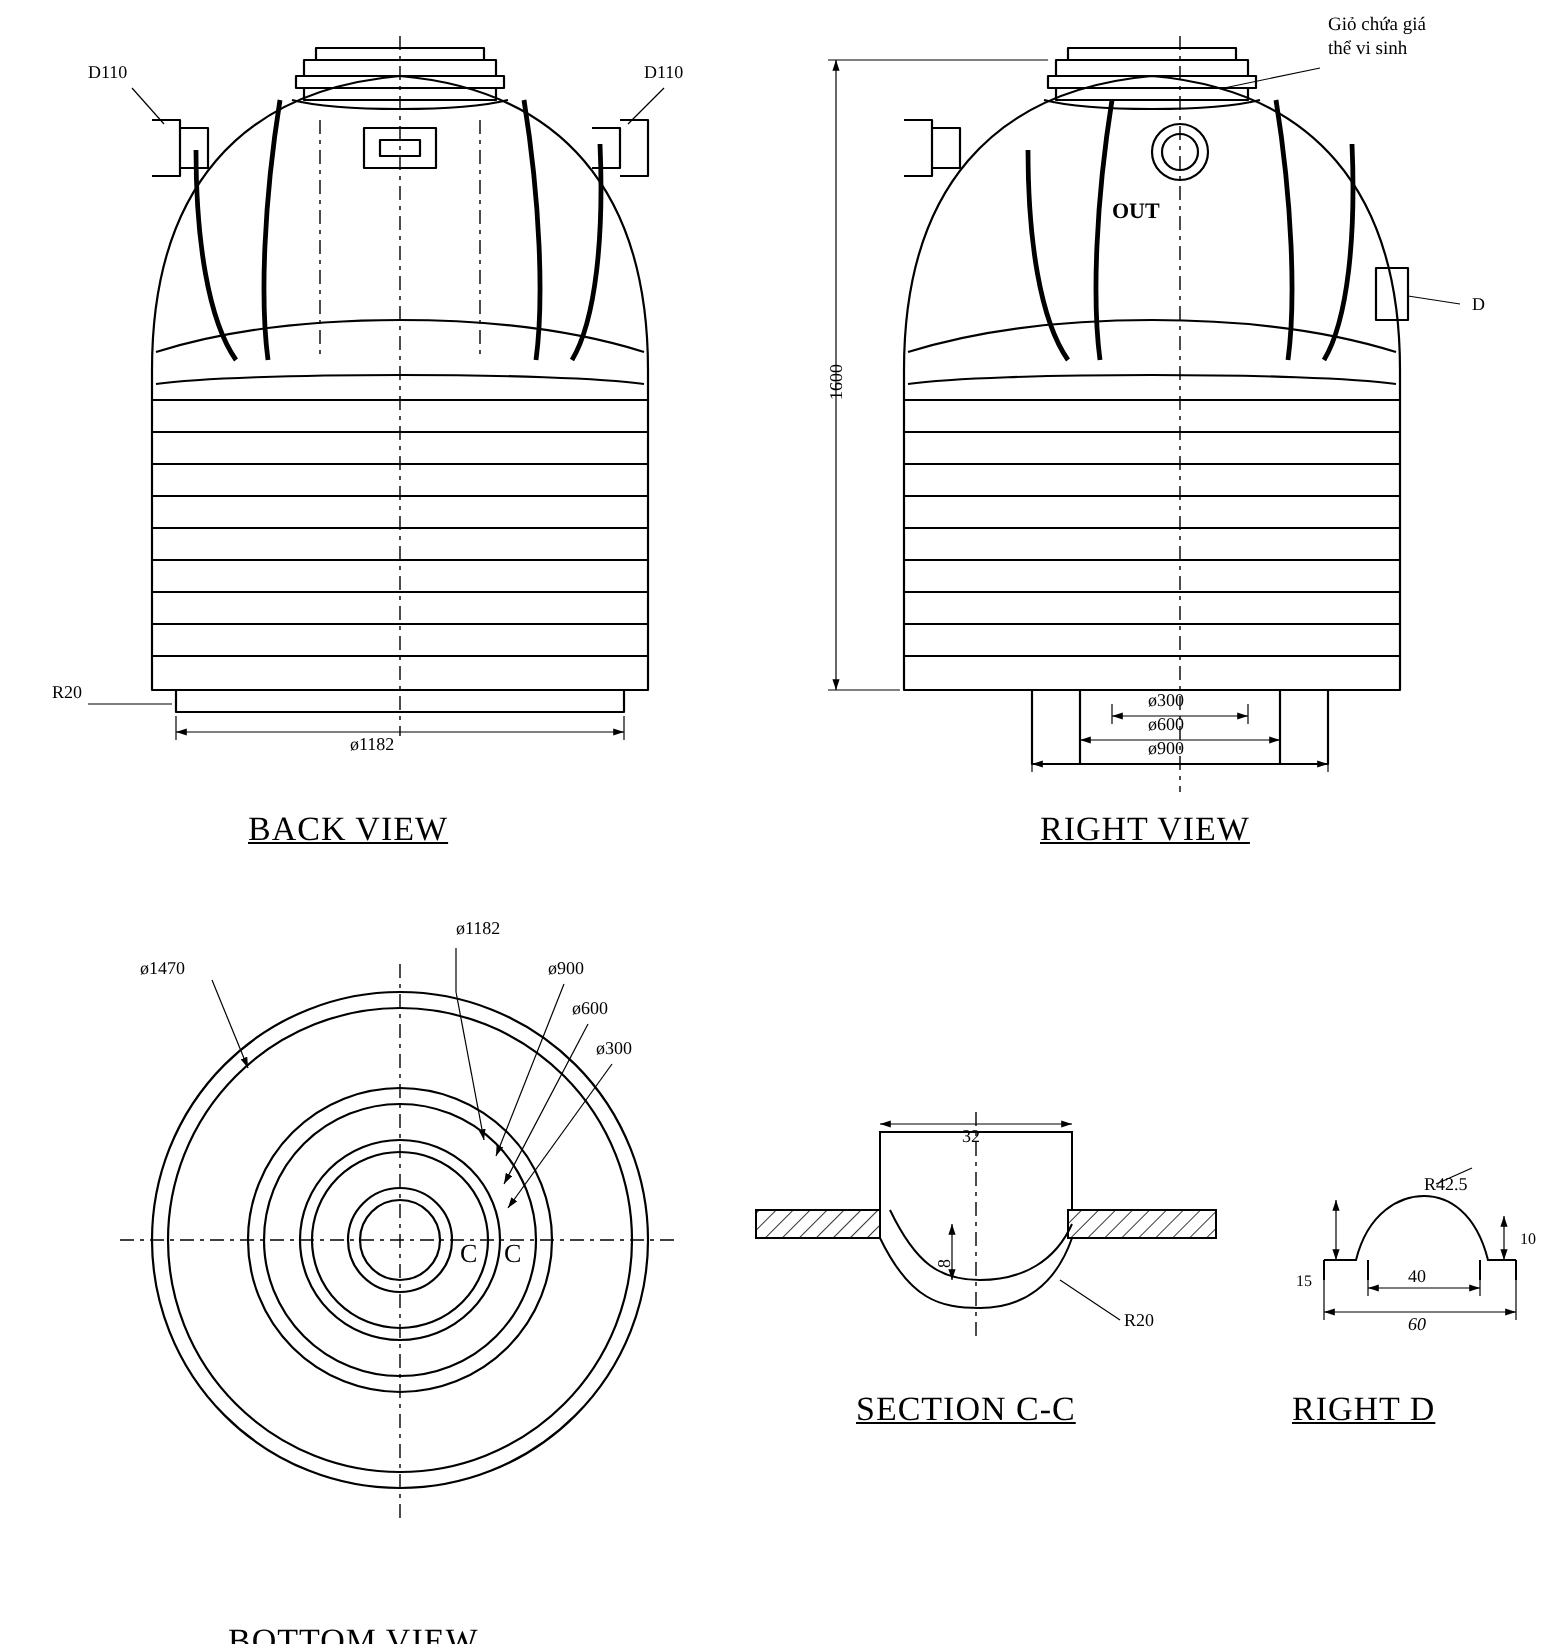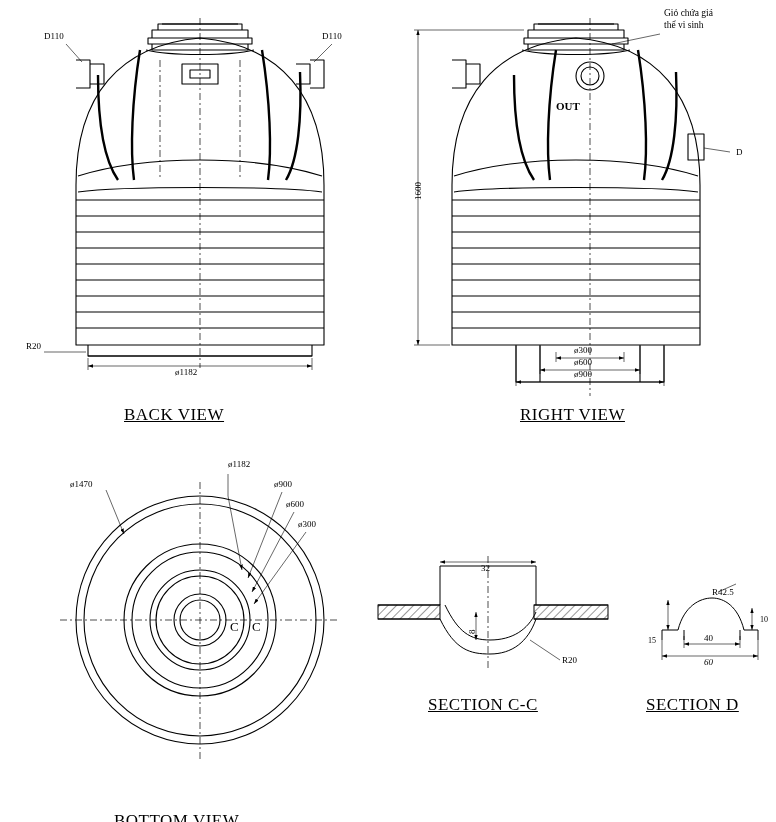--- a/index.html
+++ b/index.html
@@ -299,15 +299,15 @@
   <div class="lbl dim" style="left:481px; top:548px;margin-top:16px;">32</div>
   <div class="lbl dim rot90" style="left:468px; top:634px;">8</div>
   <div class="lbl dim" style="left:562px; top:656px;">R20</div>
   <div class="lbl viewtitle" style="left:428px; top:696px;">SECTION C-C</div>
 
   <div class="lbl dim" style="left:712px; top:588px;">R42.5</div>
   <div class="lbl dim-sm" style="left:648px; top:608px;margin-top:29px;">15</div>
   <div class="lbl dim-sm" style="left:760px; top:616px;">10</div>
   <div class="lbl dim" style="left:704px; top:634px;">40</div>
   <div class="lbl dim" style="left:704px; top:658px;font-style:italic;">60</div>
-  <div class="lbl viewtitle" style="left:646px; top:696px;">SECTION D</div>
+  <div class="lbl viewtitle" style="left:646px; top:696px;">RIGHT D</div>
 
 </div>
 
 </body></html>

